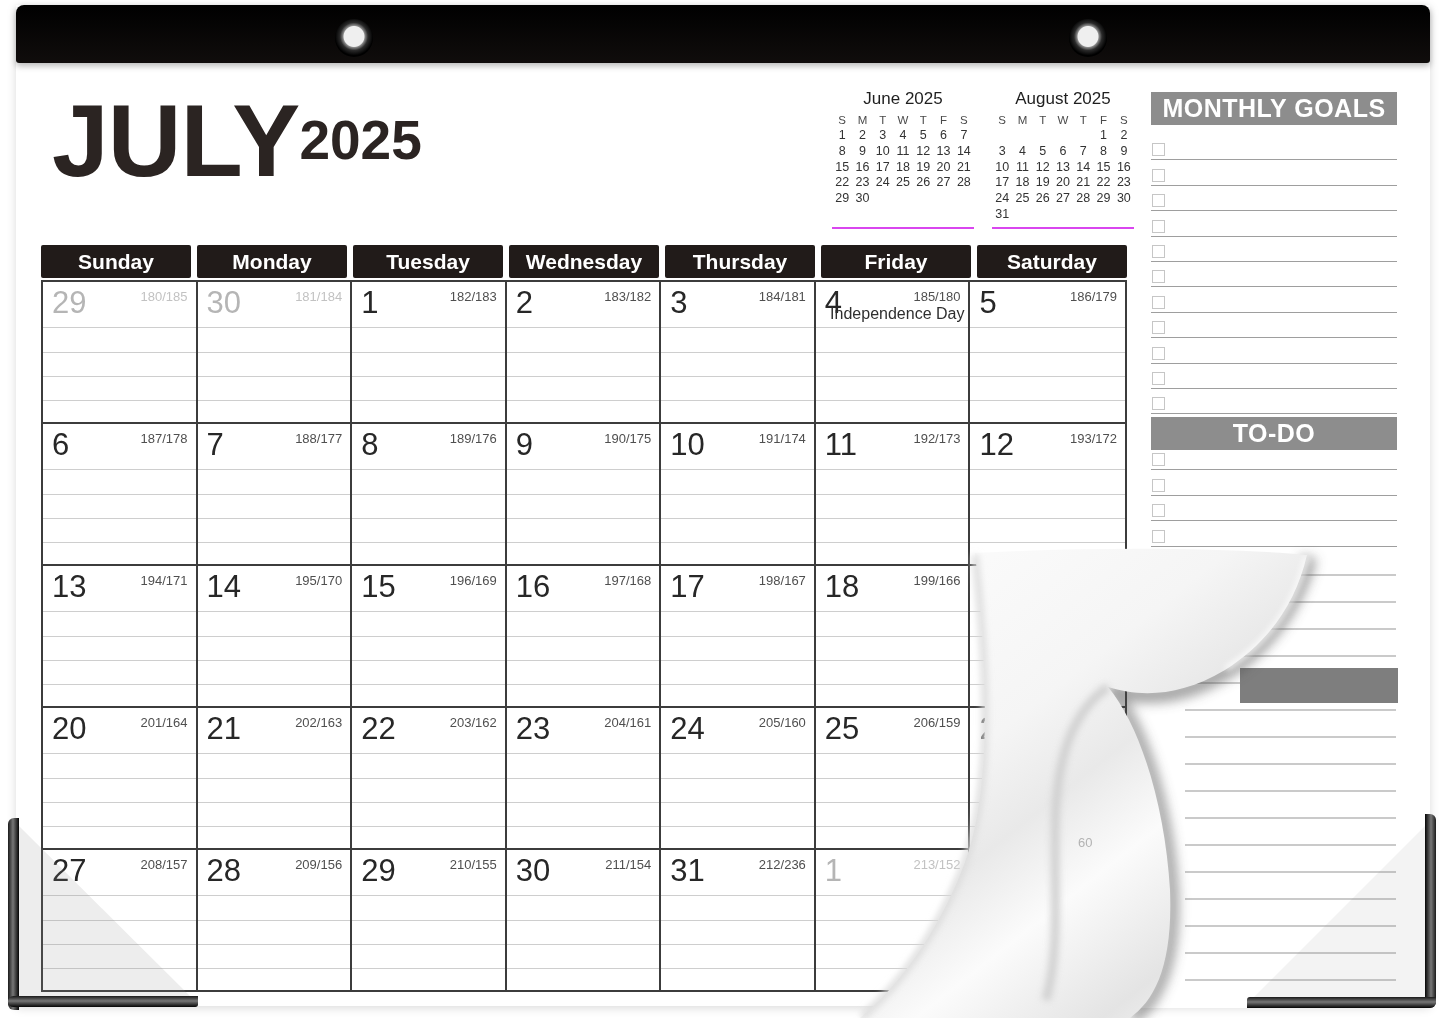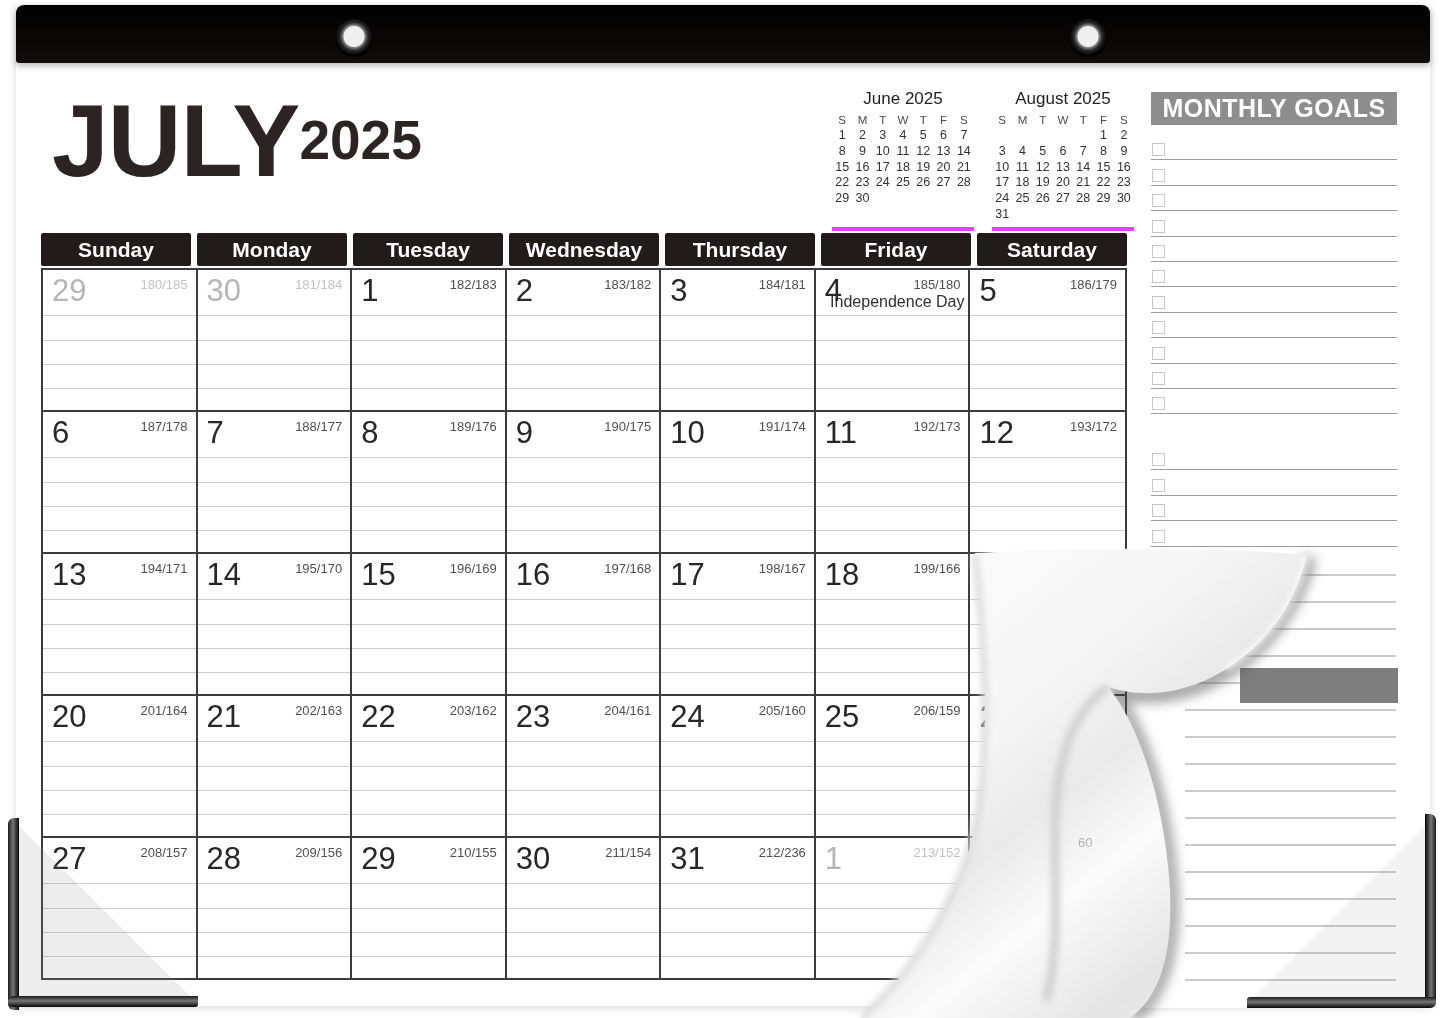--- a/index.html
+++ b/index.html
@@ -13,30 +13,30 @@
            box-shadow:0 3px 6px rgba(0,0,0,0.28);}
   .eyelet{position:absolute;top:14px;width:38px;height:38px;border-radius:50%;
           background:radial-gradient(circle at 50% 46%, #efefef 0 10px, #888 11px, #2a2a2a 14px, #000 19px);}
   #eyelet-left{left:319px}
   #eyelet-right{left:1053px}
   
   .title-wrap{position:absolute;left:36px;top:90px;display:flex;align-items:center;}
   .title-month{font-size:102px;font-weight:bold;color:#2b2422;line-height:0.92;letter-spacing:-1px;}
   .title-year{font-size:55px;font-weight:bold;color:#2b2422;line-height:1;padding-bottom:3px;}
   
-  .mini{position:absolute;top:83px;height:139px;border-bottom:4px solid #d946ef;}
+  .mini{position:absolute;top:83px;height:139px;border-bottom:2px solid #d946ef;}
   #mini-june{left:816px;width:142px;}
   #mini-aug{left:976px;width:142px;}
   .mini-title{text-align:center;font-size:17px;color:#1f1f1f;margin:1px 0 4px;}
   .mini-grid{display:grid;grid-template-columns:repeat(7,1fr);}
   .mini-h{font-size:11.5px;color:#4a4a4a;text-align:center;height:15px;line-height:15px;}
   .mini-d{font-size:12.5px;color:#333;text-align:center;height:15.8px;line-height:15.8px;}
   
   .main-cal{position:absolute;left:25px;top:228px;width:1086px;}
-  .cal-head{display:grid;grid-template-columns:repeat(7,1fr);gap:0 6px;}
+  .cal-head{display:grid;grid-template-columns:repeat(7,1fr);gap:0 6px;margin-top:12px;}
   .dow{background:#211b19;color:#fff;font-weight:bold;font-size:21px;text-align:center;
        height:33px;line-height:33px;border-radius:2px;}
   .cal-body{margin-top:2px;border:2px solid #3c3c3c;}
   .week-row{display:grid;grid-template-columns:repeat(7,1fr);height:140px;border-top:2px solid #3c3c3c;}
   .week-row:first-child{border-top:none;}
   .day-cell{position:relative;border-right:2px solid #3c3c3c;background-color:#fff;
     background-image:linear-gradient(#cecece,#cecece),linear-gradient(#cecece,#cecece),
                      linear-gradient(#cecece,#cecece),linear-gradient(#cecece,#cecece);
     background-size:100% 1px;background-repeat:no-repeat;
     background-position:0 45px,0 70px,0 94px,0 118px;}
@@ -381,20 +381,21 @@
         <span class="cbox"></span>
       </div>
       <div class="check-row">
         <span class="cbox"></span>
       </div>
       <div class="check-row">
         <span class="cbox"></span>
       </div>
     </div>
 
+  <div class="side-head" id="todo-head">TO-DO</div>
   <div class="checklist" id="todo-list">
       <div class="check-row">
         <span class="cbox"></span>
       </div>
       <div class="check-row">
         <span class="cbox"></span>
       </div>
       <div class="check-row">
         <span class="cbox"></span>
       </div>

